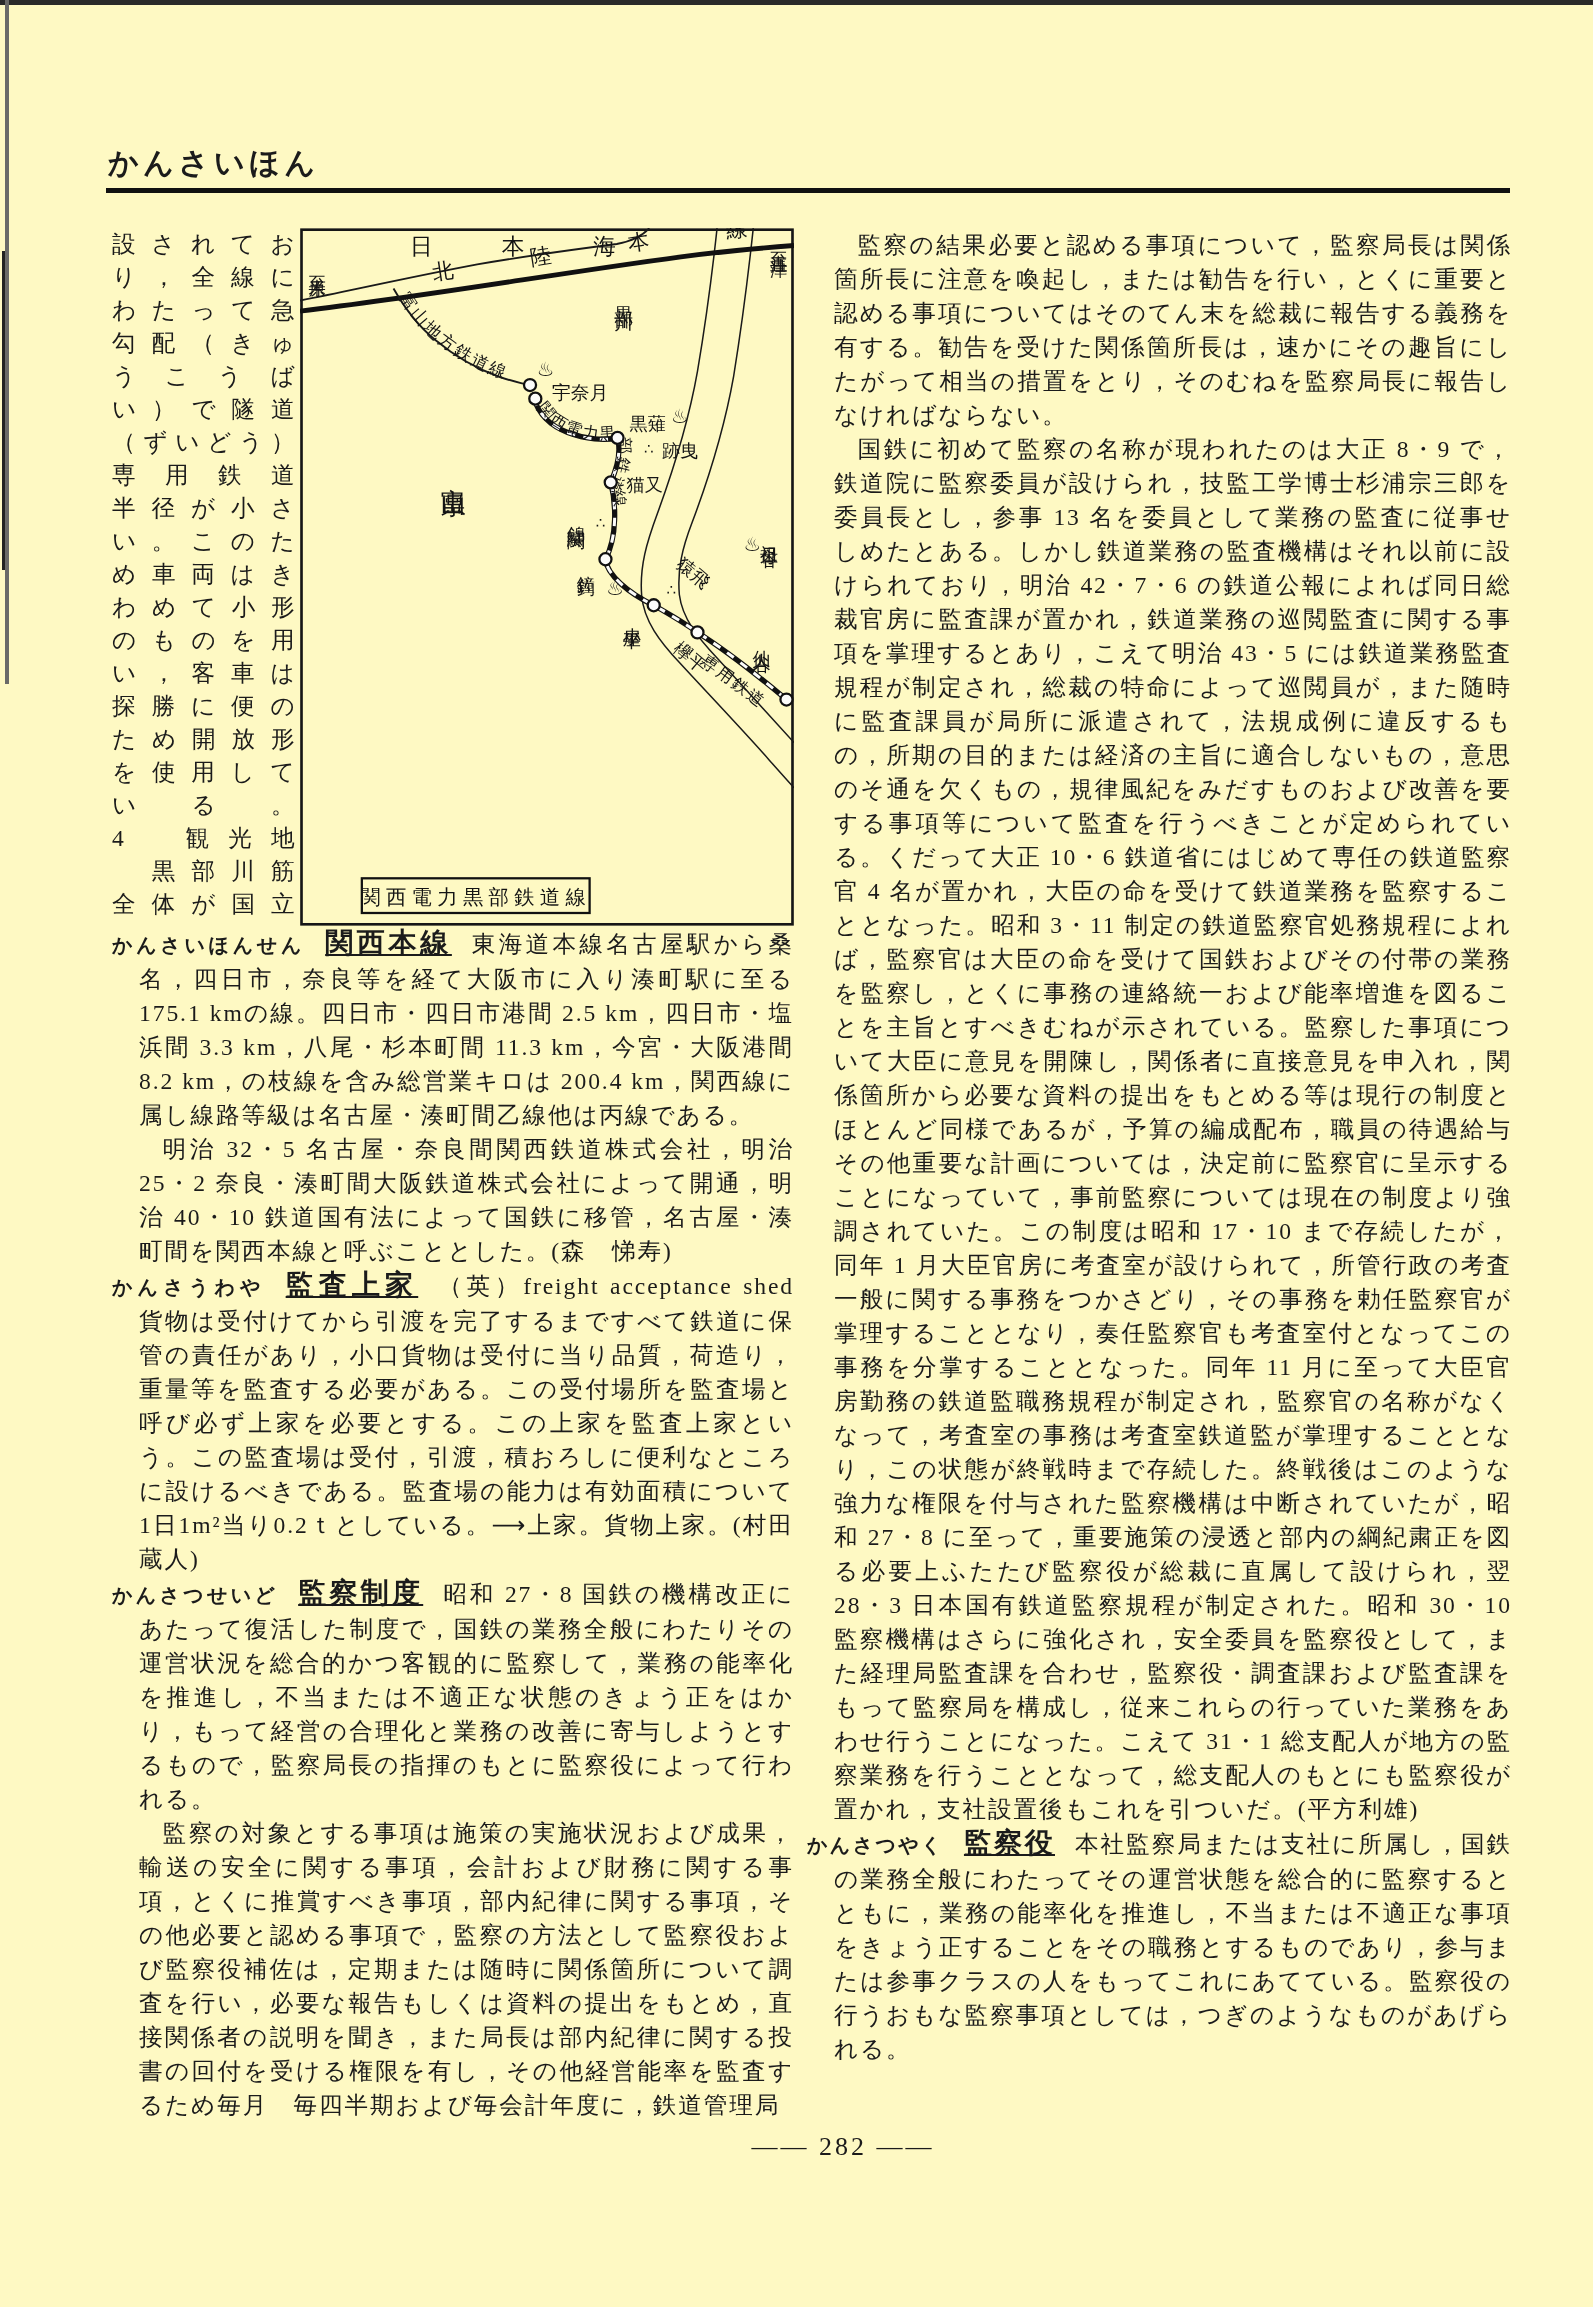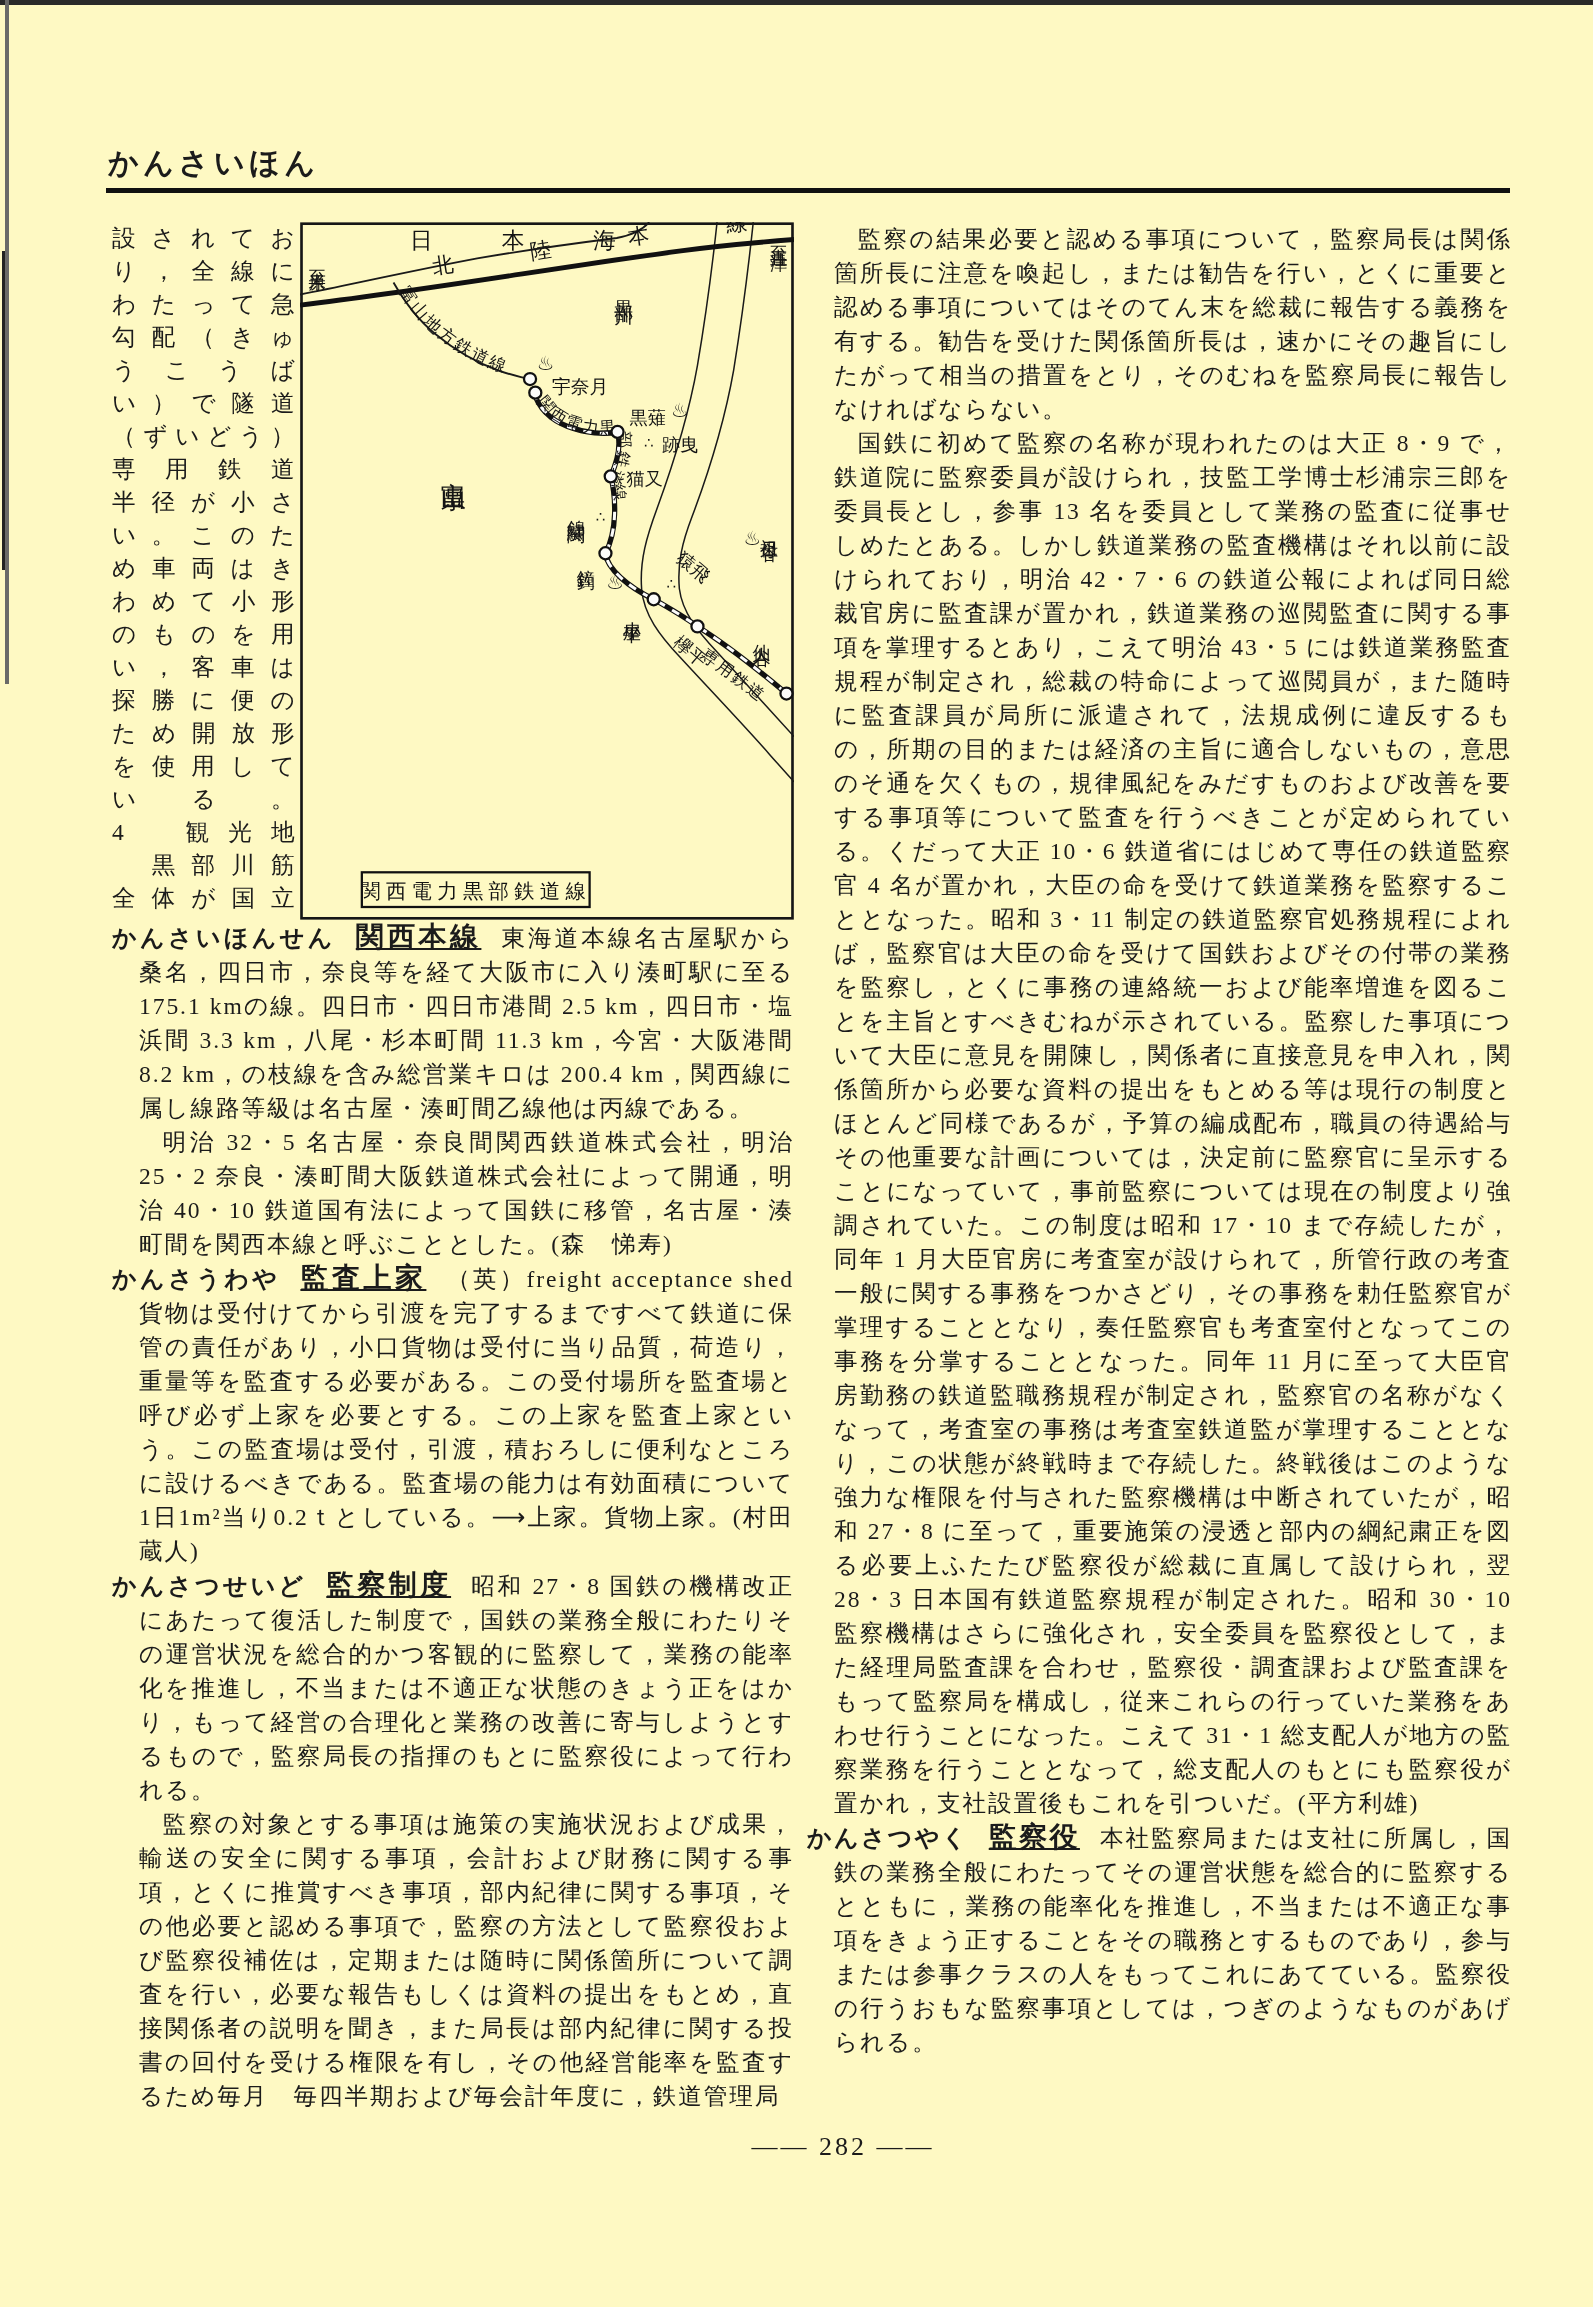--- a/index.html
+++ b/index.html
@@ -13,29 +13,29 @@
   .scan-left { position:absolute; left:5.3px; top:0; width:3.8px; height:684px; background:#6a6a68; }
   .scan-left2{ position:absolute; left:2.3px; top:251px; width:3px; height:319px; background:#222; }
 
   .running-head {
     position:absolute; left:108px; top:143px;
     font-family:"Liberation Sans", sans-serif; font-weight:700;
     font-size:30px; letter-spacing:4.6px;
   }
   .head-rule { position:absolute; left:106px; top:188px; width:1404px; height:5.3px; background:#111; }
 
-  .col { position:absolute; top:222px; overflow:hidden; }
+  .col { position:absolute; top:228px; overflow:hidden; }
   #col-left  { left:112px; width:682px; height:1915px; }
   #col-right { left:807px; width:705px; height:1907px; }
 
   .col p { margin:0; font-size:23.6px; line-height:34px; letter-spacing:1.9px; text-align:justify; }
   p.cont  { padding-left:27px; text-indent:0; }
   p.entry { padding-left:27px; text-indent:-27px; }
   p.para  { padding-left:27px; text-indent:23.6px; }
-  .hw { font-family:"Liberation Sans", sans-serif; font-weight:700; font-size:24px; margin-right:20px; letter-spacing:2.3px; }
+  .hw { font-family:"Liberation Sans", sans-serif; font-weight:700; font-size:20px; margin-right:20px; letter-spacing:2.3px; }
   .hw.term { font-size:28px;text-decoration:underline; }
 
   .figure-row { display:flex; align-items:flex-start; }
   .narrow { width:188px; padding-right:4.6px; box-sizing:border-box; }
   .narrow .nline {
     font-size:23.6px; line-height:33px; letter-spacing:0.8px; white-space:pre;
     text-align:justify; text-align-last:justify; text-justify:inter-character;
   }
   .mapbox { width:494px; height:698px; }
 

